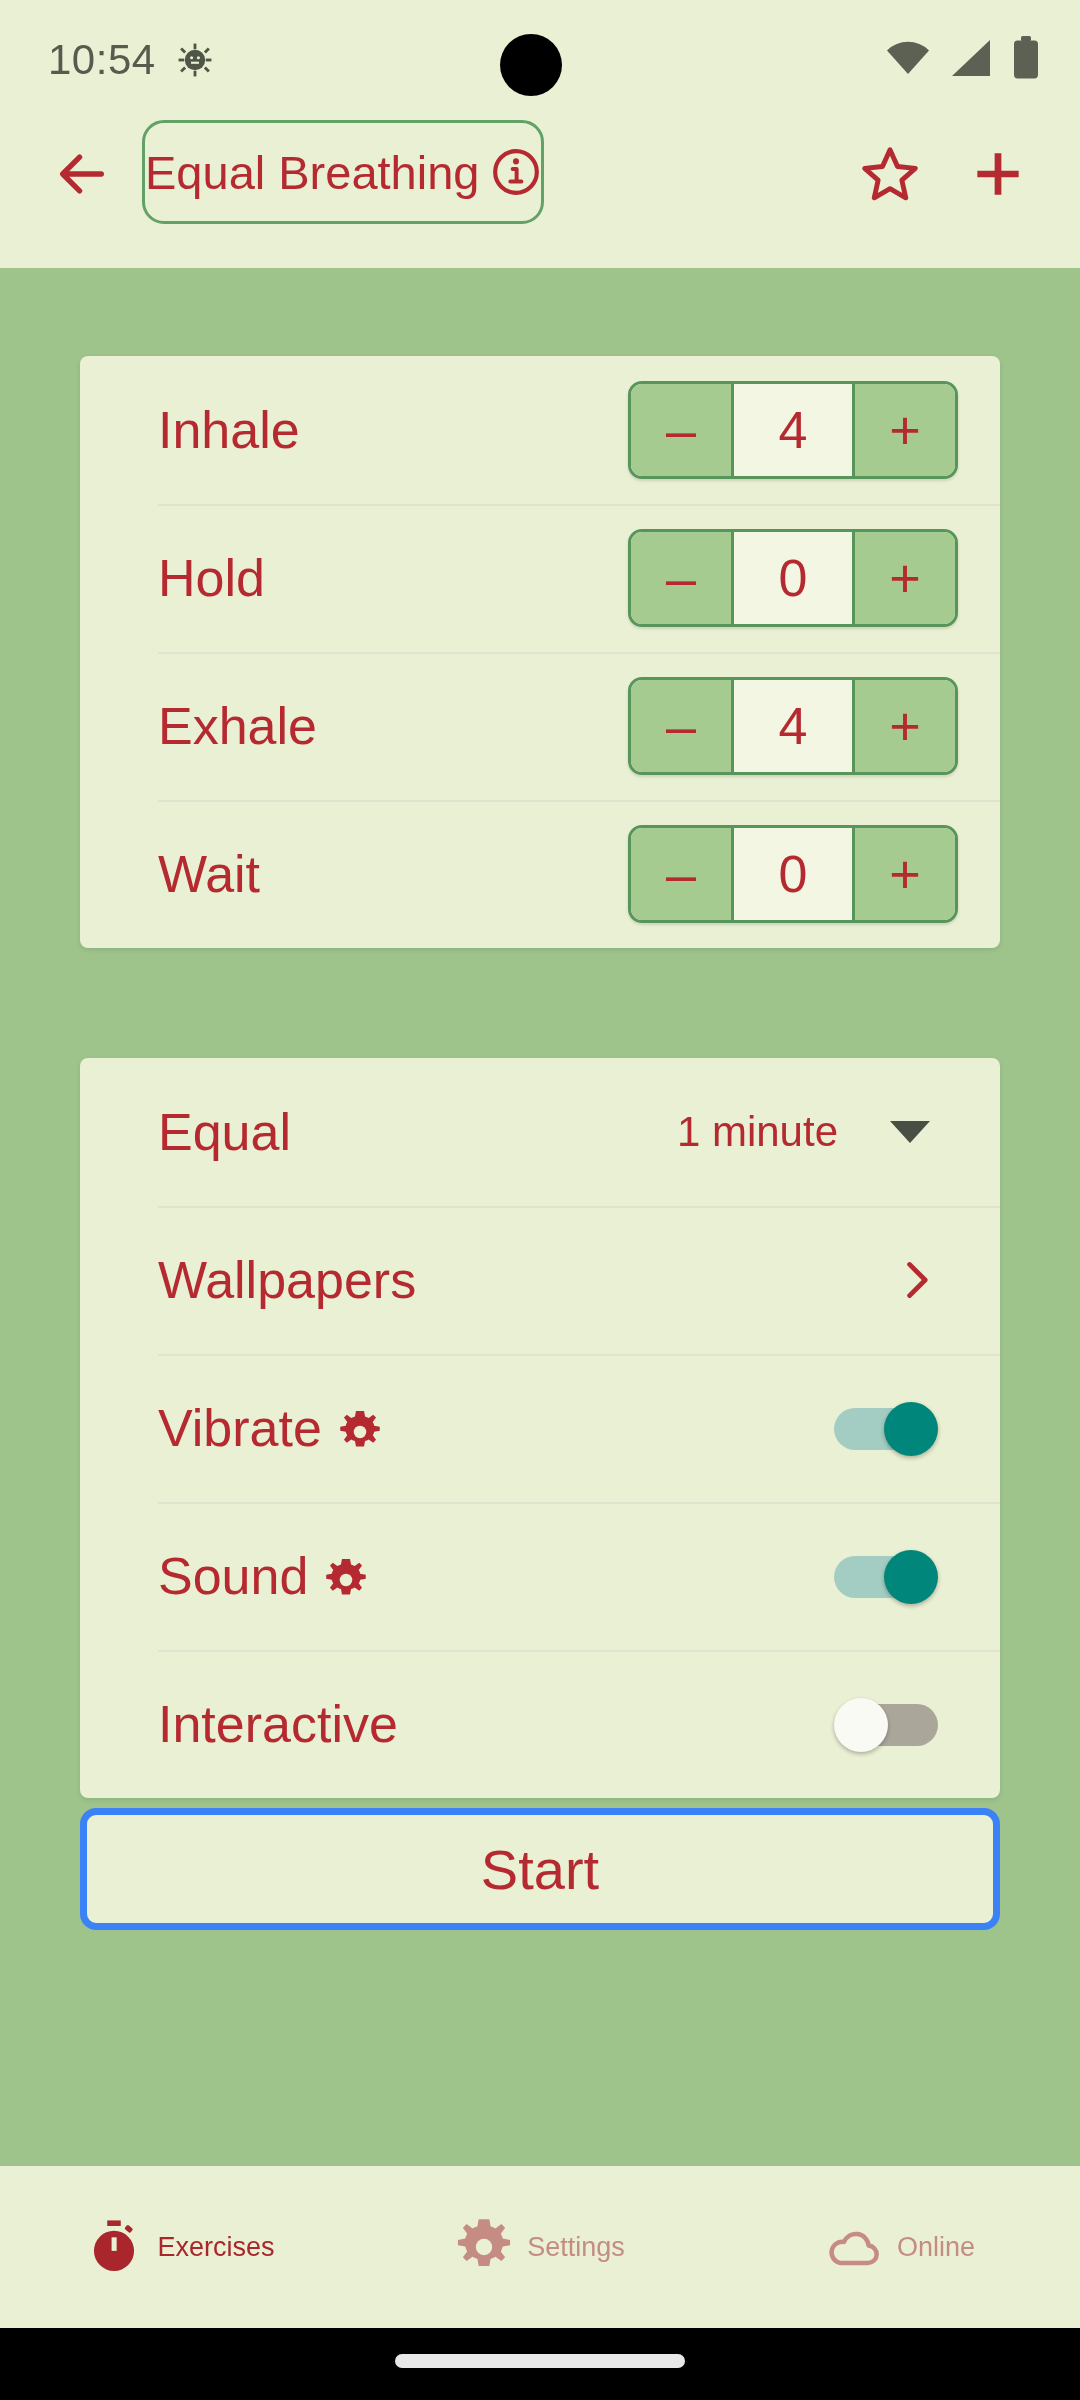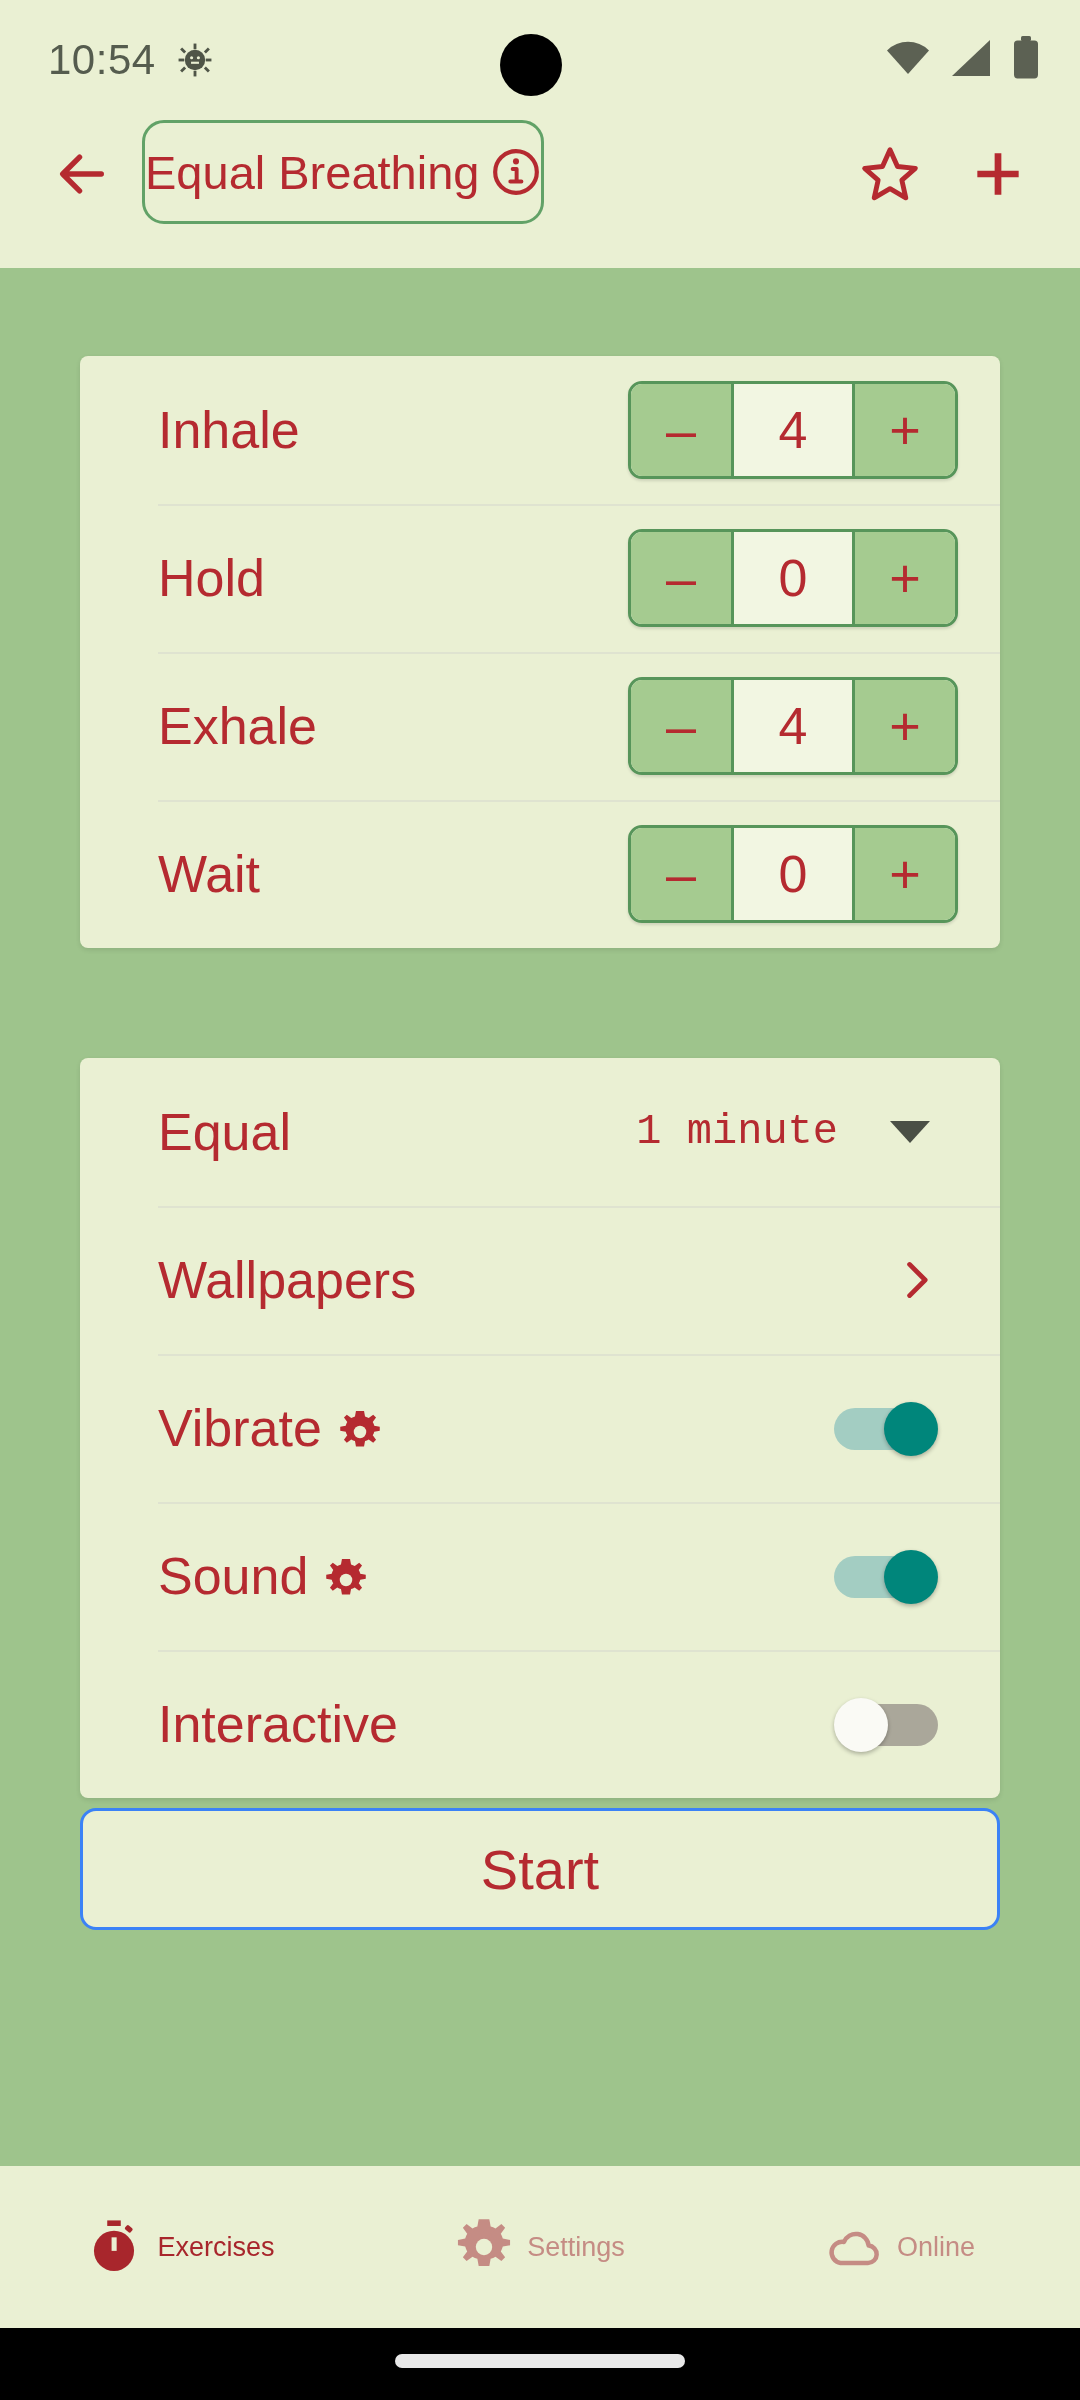--- a/index.html
+++ b/index.html
@@ -186,21 +186,20 @@
     color: #b52a30;
     background: #f2f6e2;
   }
 
   
   .row-value {
     font-size: 42px;
     color: #b52a30;
     margin-right: 120px;
     white-space: nowrap;
-    font-family: Liberation Mono, monospace;
   }
   .caret-down {
     width: 0; height: 0;
     border-left: 20px solid transparent;
     border-right: 20px solid transparent;
     border-top: 22px solid #4a4f45;
     position: absolute;
     right: 70px;
     top: 50%;
     transform: translateY(-50%);
@@ -244,21 +243,21 @@
   .toggle.off .thumb { left: 0px; background: #fafaf5; }
 
   
   #start-button {
     position: absolute;
     left: 80px;
     top: 1540px;
     width: 920px;
     height: 122px;
     background: #eaf0d3;
-    border: 3px solid #3b82f6;
+    border: 7px solid #3b82f6;
     border-radius: 16px;
     display: flex;
     align-items: center;
     justify-content: center;
     font-size: 56px;
     color: #b52a30;
     font-family: "Liberation Sans", sans-serif;
   }
 
   

